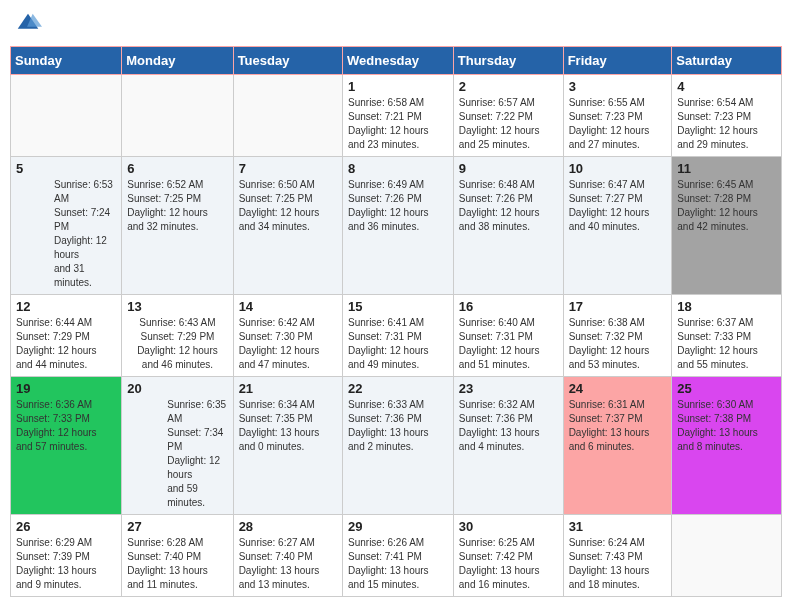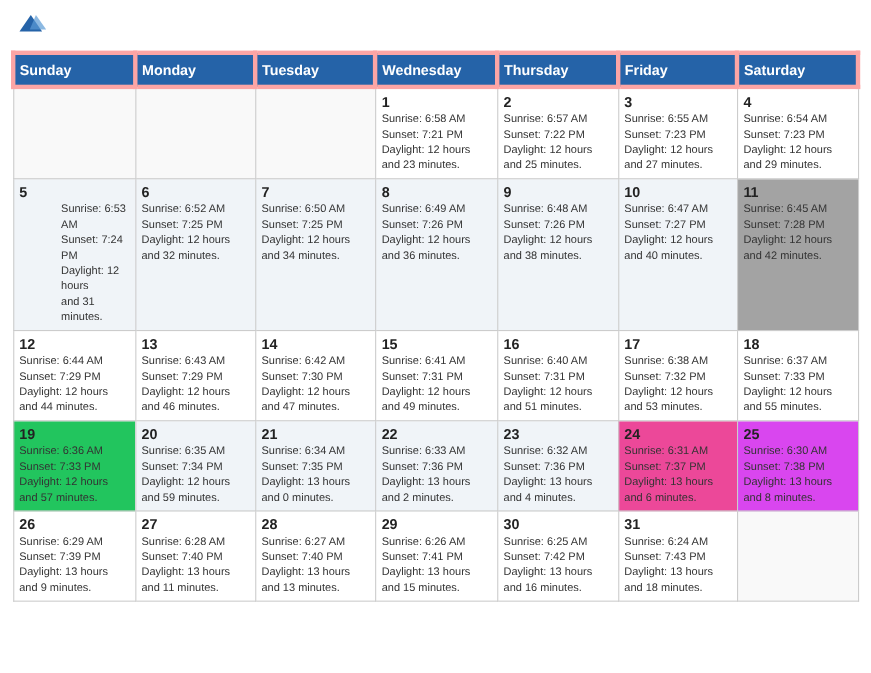--- a/index.html
+++ b/index.html
@@ -50,21 +50,21 @@
       border-collapse: collapse;
       border: 1px solid #ccc;
     }
     .calendar th {
       background-color: #2563a8;
       color: #fff;
       font-size: 13px;
       font-weight: bold;
       padding: 6px 4px;
       text-align: left;
-      border: 4px solid #fca5a5;
+      border: 1px solid #fca5a5;
     }
     .calendar td {
       border: 1px solid #ccc;
       vertical-align: top;
       padding: 4px 5px;
       font-size: 10.5px;
       color: #222;
       width: 113px;
       height: 80px;
       background: #fff;
@@ -204,21 +204,21 @@
       <tr>
         <td>
           <span class="day-num">12</span>
           <div class="day-info" style="white-space: pre-line;">Sunrise: 6:44 AM
 Sunset: 7:29 PM
 Daylight: 12 hours
 and 44 minutes.</div>
         </td>
         <td>
           <span class="day-num">13</span>
-          <div class="day-info" style="white-space: pre-line;">Sunrise: 6:43 AM
+          <div class="day-info" style="white-space: pre-line; text-align: center;">Sunrise: 6:43 AM
 Sunset: 7:29 PM
 Daylight: 12 hours
 and 46 minutes.</div>
         </td>
         <td>
           <span class="day-num">14</span>
           <div class="day-info" style="white-space: pre-line;">Sunrise: 6:42 AM
 Sunset: 7:30 PM
 Daylight: 12 hours
 and 47 minutes.</div>
@@ -255,21 +255,21 @@
       <tr>
         <td style="background: #22c55e;">
           <span class="day-num">19</span>
           <div class="day-info" style="white-space: pre-line;">Sunrise: 6:36 AM
 Sunset: 7:33 PM
 Daylight: 12 hours
 and 57 minutes.</div>
         </td>
         <td style="background: rgb(240, 244, 248);">
           <span class="day-num">20</span>
-          <div class="day-info" style="white-space: pre-line;">Sunrise: 6:35 AM
+          <div class="day-info" style="white-space: pre-line; margin-left: 40px;">Sunrise: 6:35 AM
 Sunset: 7:34 PM
 Daylight: 12 hours
 and 59 minutes.</div>
         </td>
         <td style="background: rgb(240, 244, 248);">
           <span class="day-num">21</span>
           <div class="day-info" style="white-space: pre-line;">Sunrise: 6:34 AM
 Sunset: 7:35 PM
 Daylight: 13 hours
 and 0 minutes.</div>
@@ -281,21 +281,21 @@
 Daylight: 13 hours
 and 2 minutes.</div>
         </td>
         <td style="background: rgb(240, 244, 248);">
           <span class="day-num">23</span>
           <div class="day-info" style="white-space: pre-line;">Sunrise: 6:32 AM
 Sunset: 7:36 PM
 Daylight: 13 hours
 and 4 minutes.</div>
         </td>
-        <td style="background: #ec4899;">
+        <td style="background: #fca5a5;">
           <span class="day-num">24</span>
           <div class="day-info" style="white-space: pre-line;">Sunrise: 6:31 AM
 Sunset: 7:37 PM
 Daylight: 13 hours
 and 6 minutes.</div>
         </td>
         <td style="background: #d946ef;">
           <span class="day-num">25</span>
           <div class="day-info" style="white-space: pre-line;">Sunrise: 6:30 AM
 Sunset: 7:38 PM

